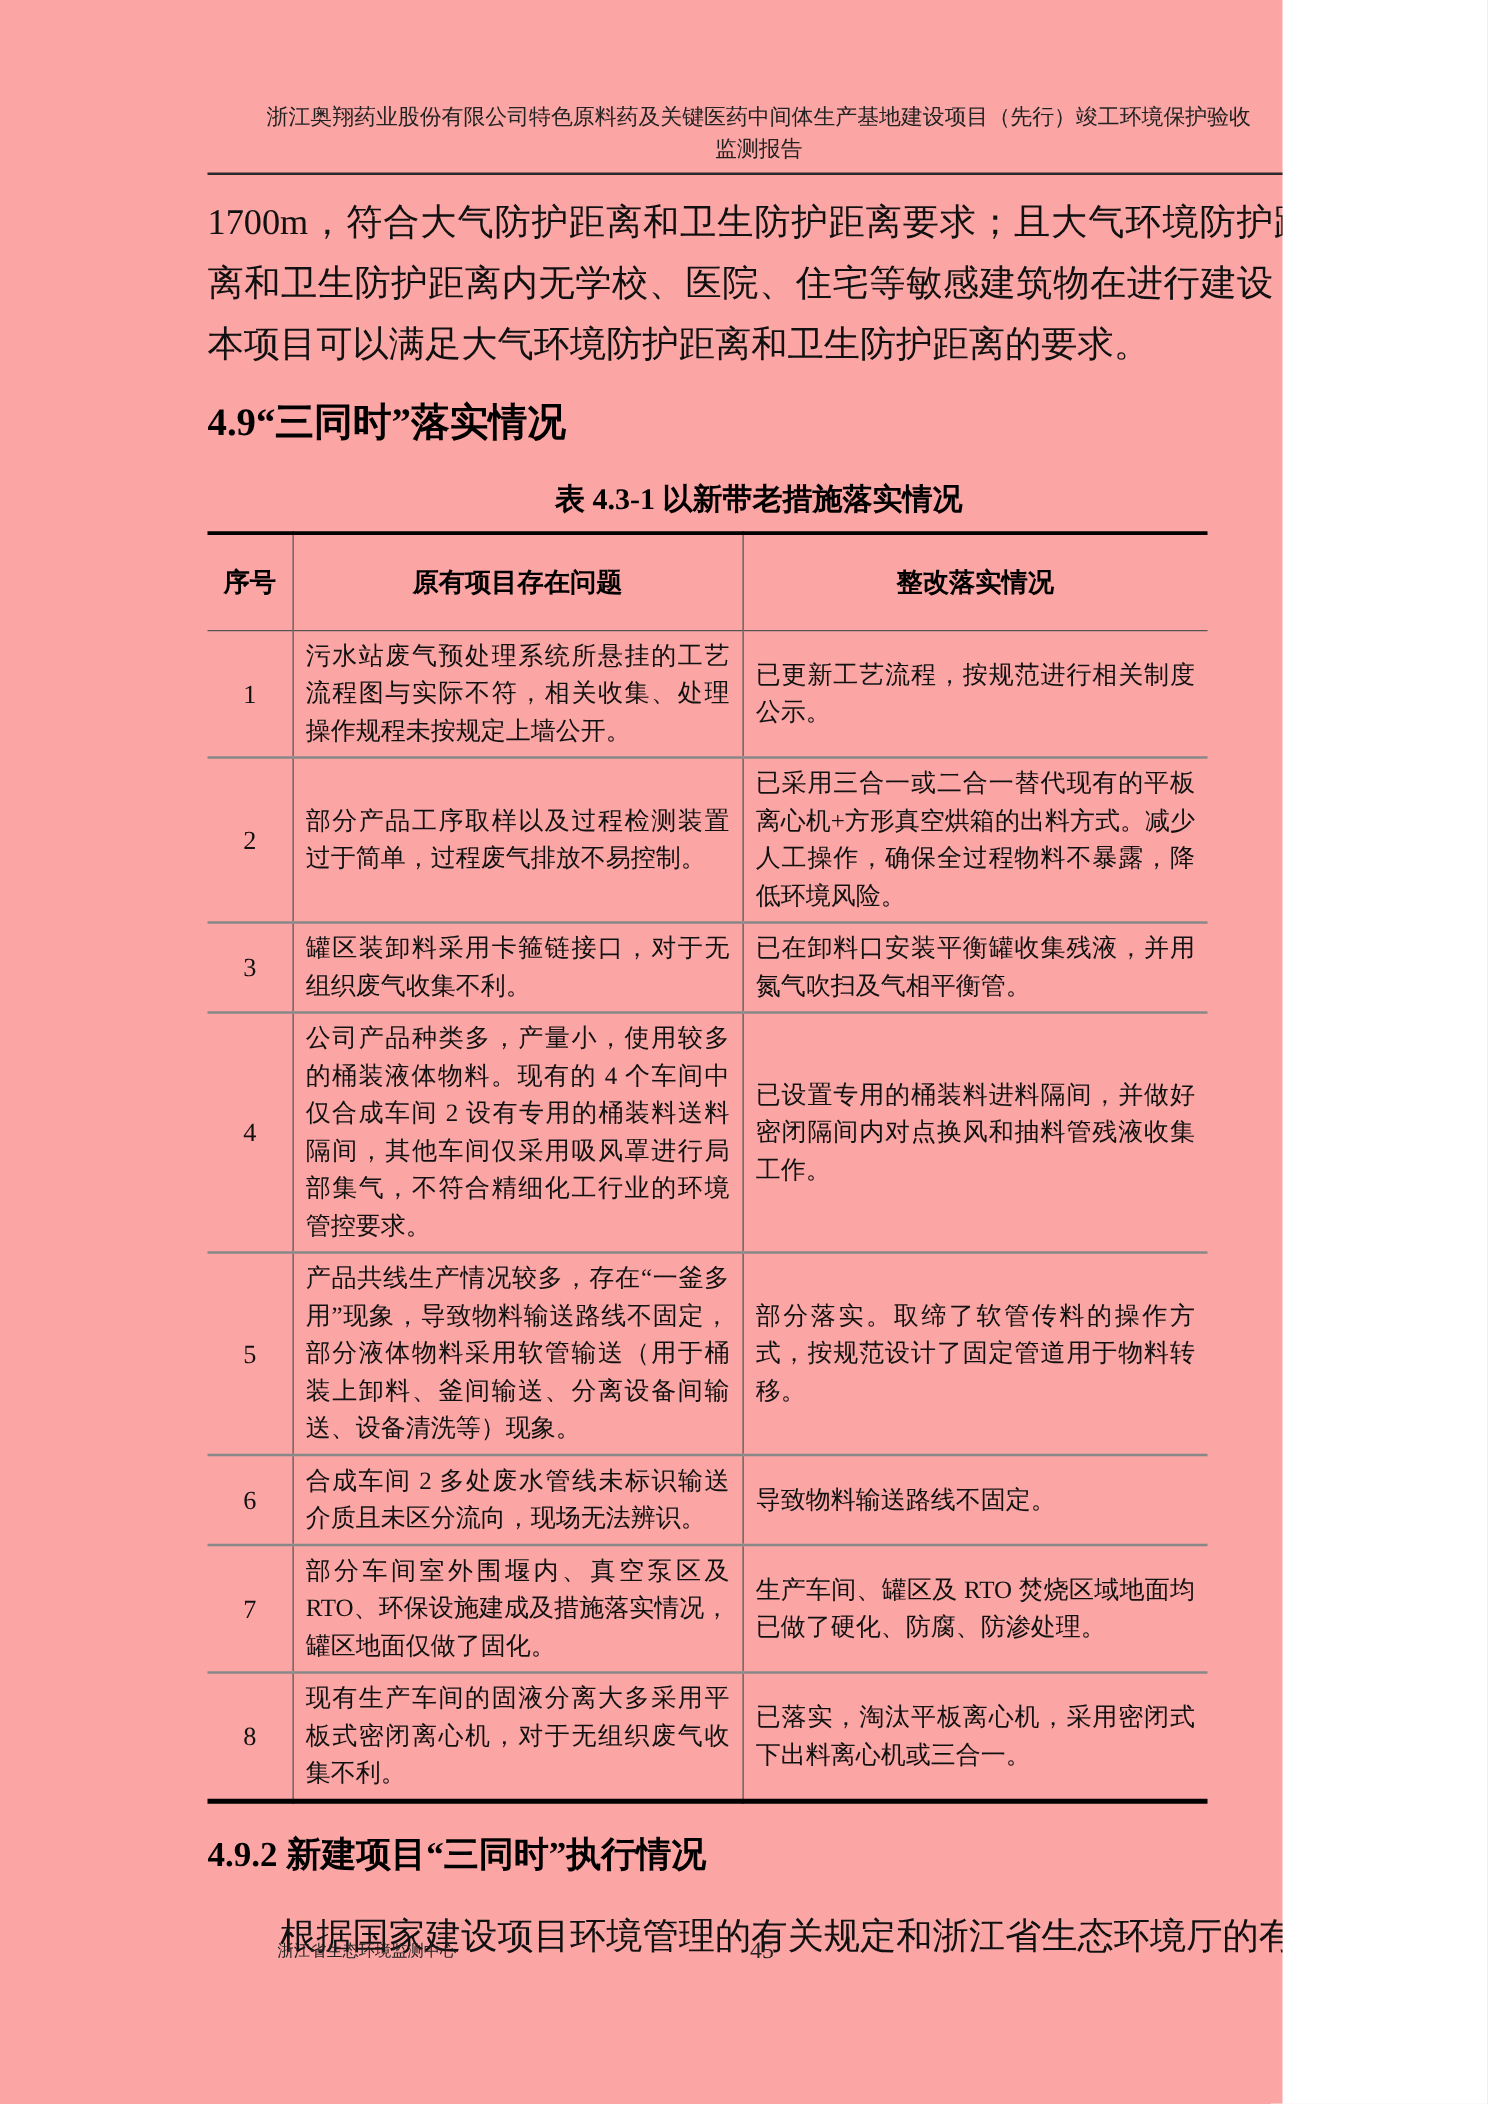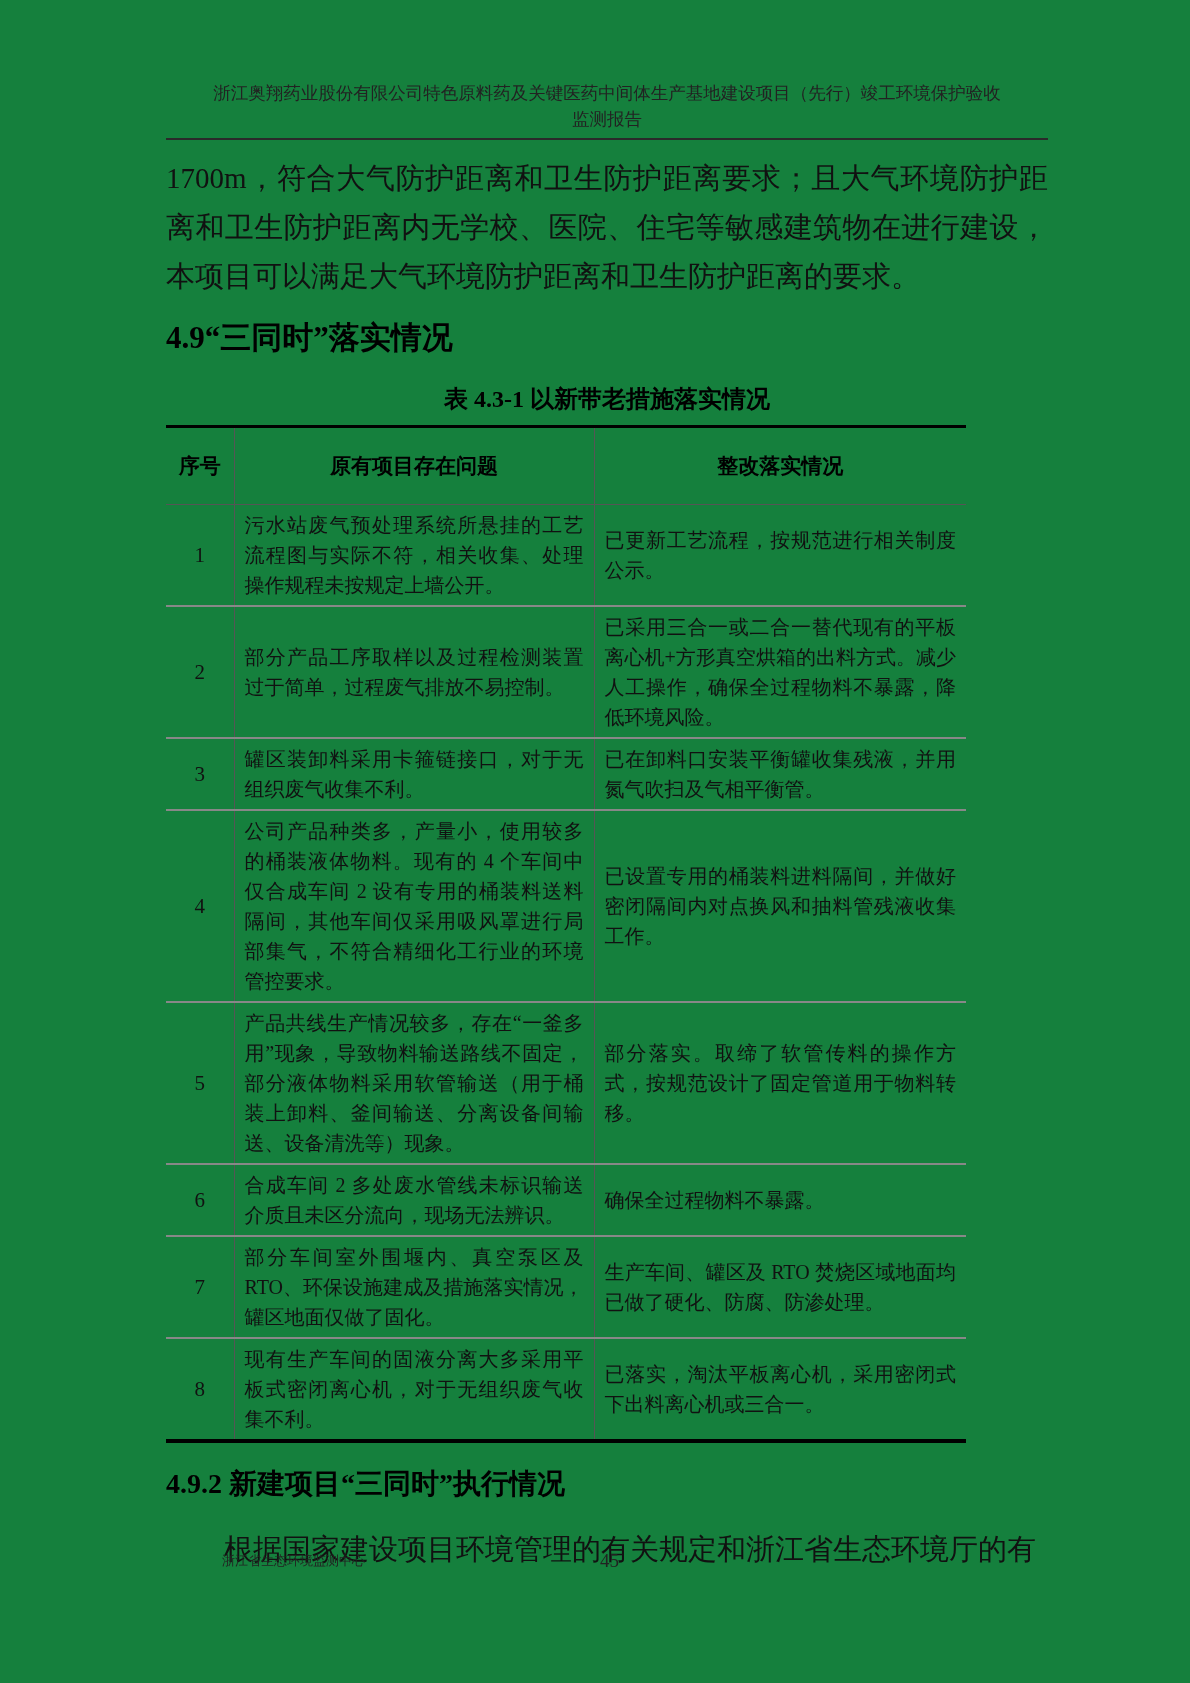--- a/index.html
+++ b/index.html
@@ -3,23 +3,23 @@
 <meta charset="utf-8">
 <style>
   * { margin: 0; padding: 0; box-sizing: border-box; }
   html, body { background: #ffffff; }
   body {
     font-family: "Liberation Serif", "DejaVu Serif", serif;
     color: #1a1a1a;
   }
   .page {
     position: relative;
-    width: 1190px;
+    width: 1026px;
     height: 1683px;
-    background: #15803d;
+    background: #fca5a5;
     overflow: hidden;
   }
   .content {
     position: absolute;
     left: 166px;
     top: 0;
     width: 882px;
   }
   .doc-header {
     padding-top: 80px;
@@ -178,21 +178,21 @@
           <td class="v-sep">已设置专用的桶装料进料隔间，并做好密闭隔间内对点换风和抽料管残液收集工作。</td>
         </tr>
         <tr>
           <td class="cell-no">5</td>
           <td class="v-sep">产品共线生产情况较多，存在“一釜多用”现象，导致物料输送路线不固定，部分液体物料采用软管输送（用于桶装上卸料、釜间输送、分离设备间输送、设备清洗等）现象。</td>
           <td class="v-sep">部分落实。取缔了软管传料的操作方式，按规范设计了固定管道用于物料转移。</td>
         </tr>
         <tr>
           <td class="cell-no">6</td>
           <td class="v-sep">合成车间 2 多处废水管线未标识输送介质且未区分流向，现场无法辨识。</td>
-          <td class="v-sep">确保全过程物料不暴露。</td>
+          <td class="v-sep">导致物料输送路线不固定。</td>
         </tr>
         <tr>
           <td class="cell-no">7</td>
           <td class="v-sep">部分车间室外围堰内、真空泵区及RTO、环保设施建成及措施落实情况，罐区地面仅做了固化。</td>
           <td class="v-sep">生产车间、罐区及 RTO 焚烧区域地面均已做了硬化、防腐、防渗处理。</td>
         </tr>
         <tr>
           <td class="cell-no">8</td>
           <td class="v-sep">现有生产车间的固液分离大多采用平板式密闭离心机，对于无组织废气收集不利。</td>
           <td class="v-sep">已落实，淘汰平板离心机，采用密闭式下出料离心机或三合一。</td>

